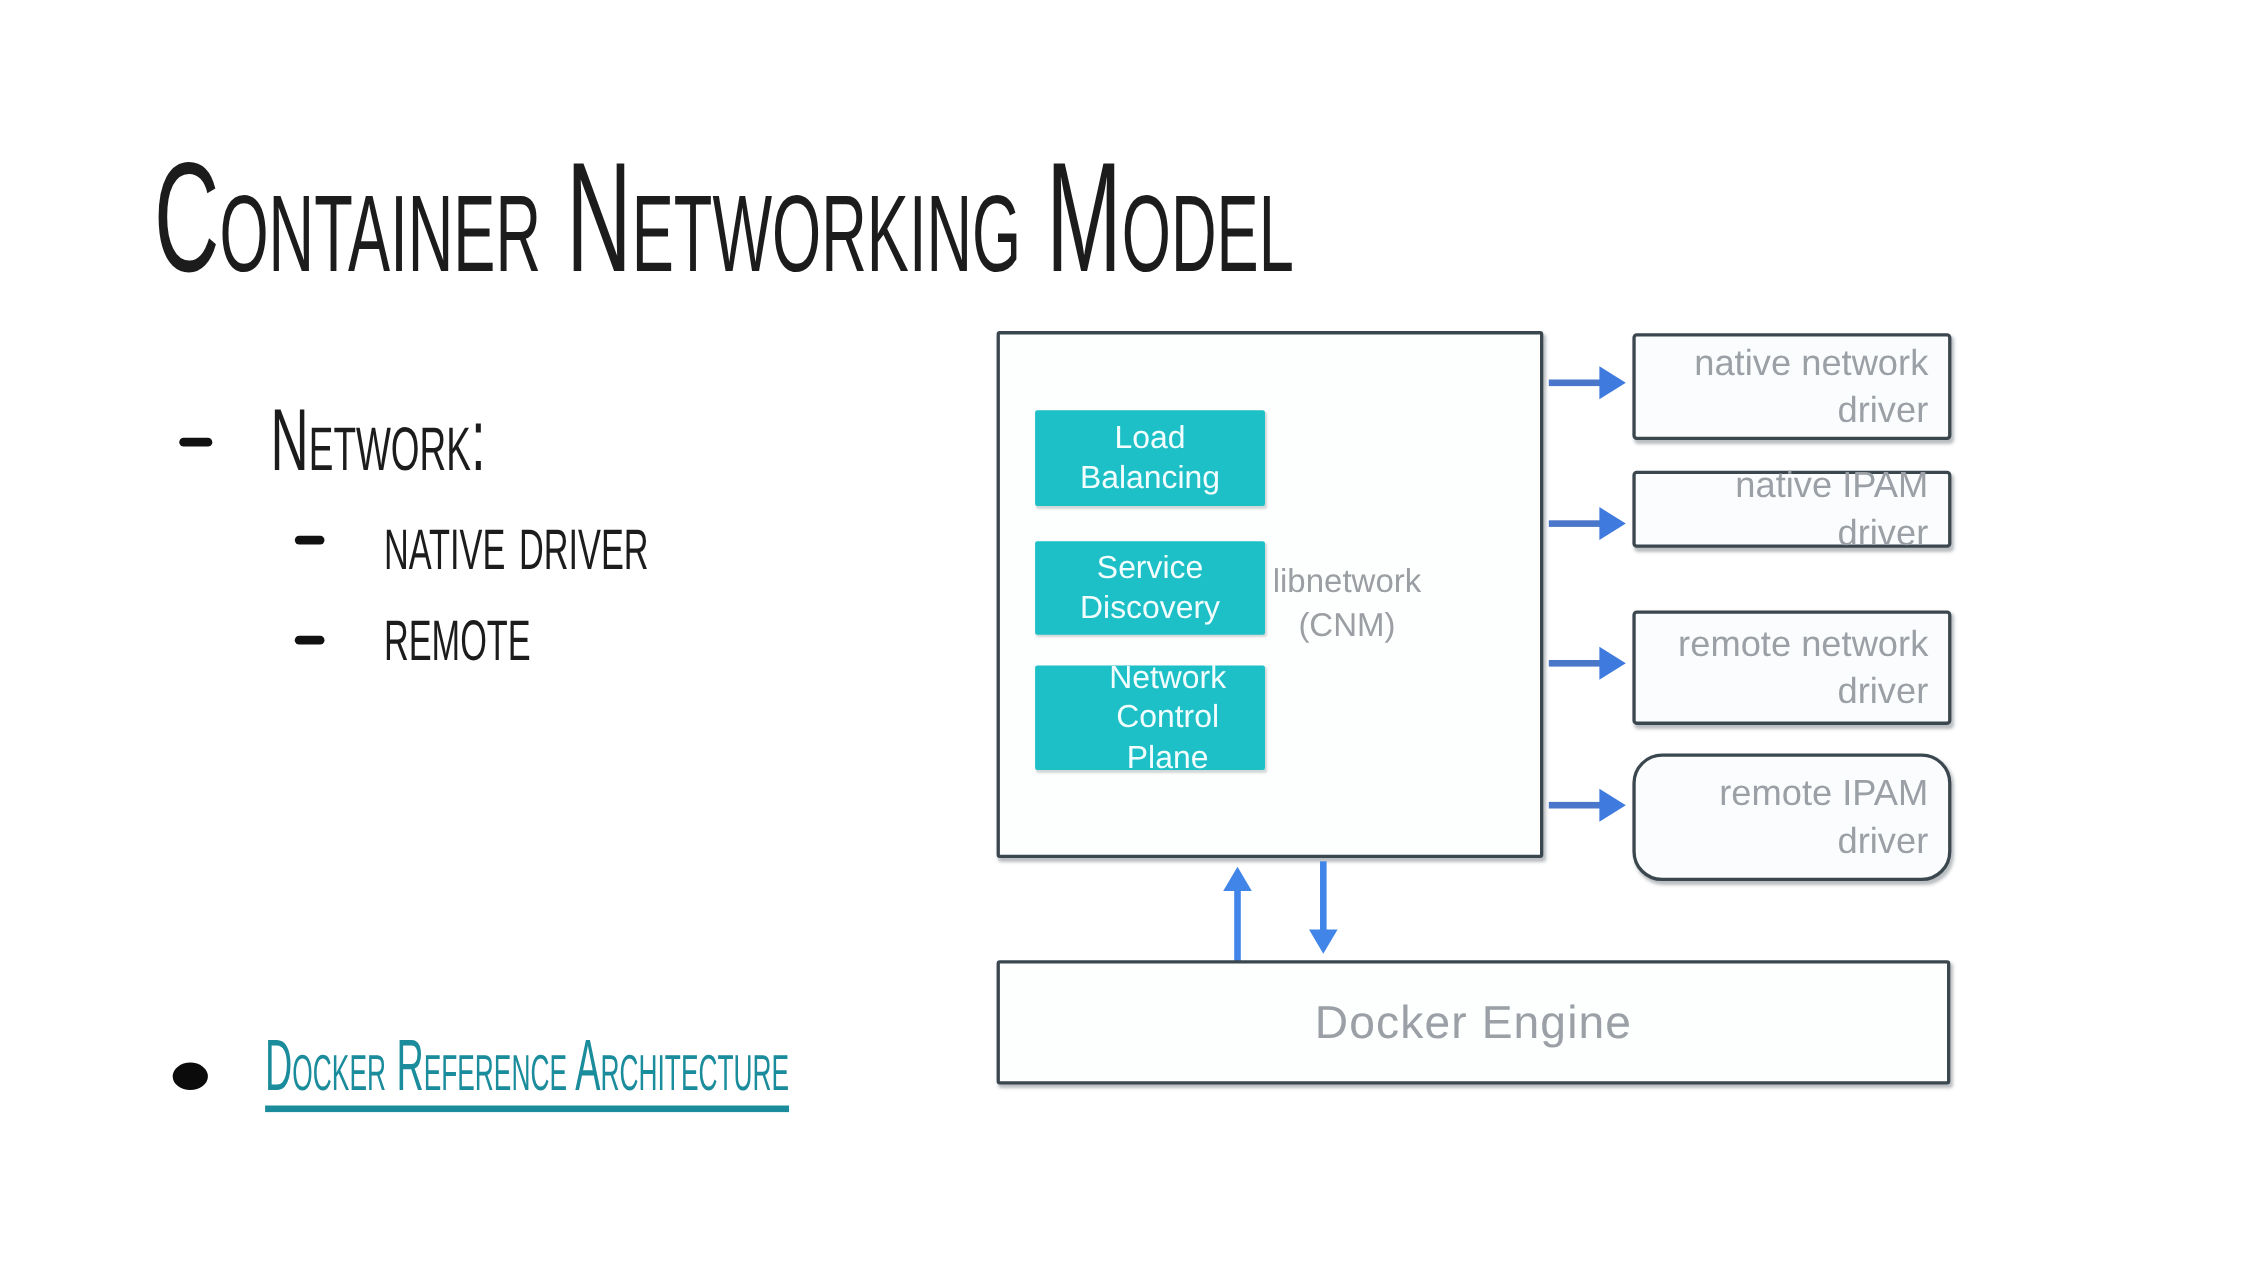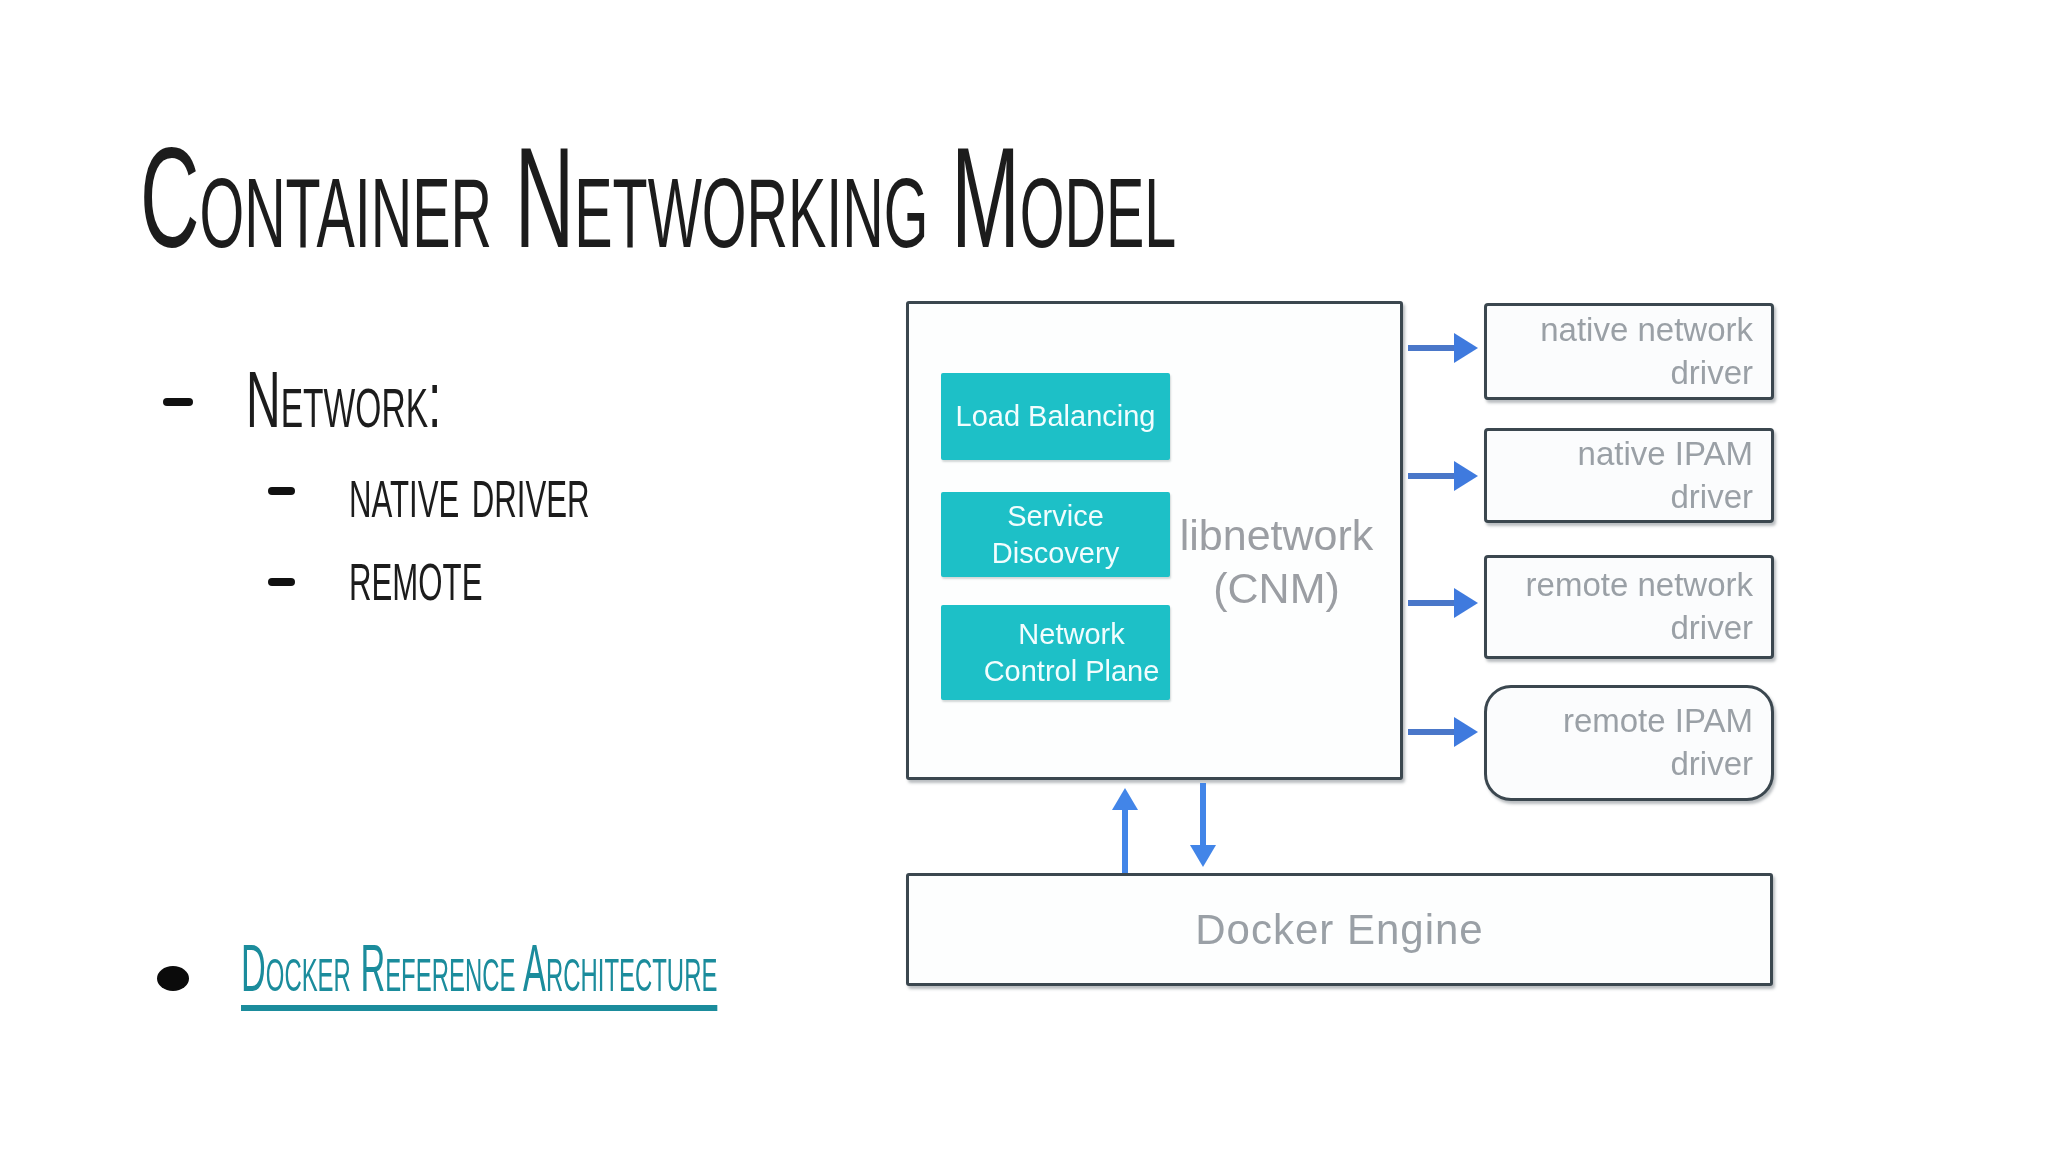--- a/index.html
+++ b/index.html
@@ -30,39 +30,39 @@
           border-bottom:6px solid #1b8c9c; padding-bottom:4px; cursor:pointer; }
 
   
   .box { position:absolute; background:#fdfefe; border:3px solid #3b474f;
          box-shadow:2px 3px 3px rgba(55,65,75,0.35); }
   .cnm-box   { left:906px;  top:301px; width:497px; height:479px; border-radius:3px; }
   .engine-box{ left:906px;  top:873px; width:867px; height:113px; border-radius:3px;
                display:flex; align-items:center; justify-content:center; }
   .engine-label { color:#9aa0a6; font-size:42px; letter-spacing:1px; }
 
-  .teal { position:absolute; left:941px; width:229px; background:#1dc0c7;
+  .teal { position:absolute; left:941px; width:209px; background:#1dc0c7;
           border-radius:2px; display:flex; align-items:center; justify-content:center;
           text-align:center; color:#f2fdfe; font-size:29px; line-height:1.25;
           box-shadow:1px 2px 2px rgba(40,60,60,0.2); padding:4px 8px; }
   .teal-1 { top:373px; height:87px; }
   .teal-2 { top:492px; height:85px; }
   .teal-3 { top:605px; height:95px;padding-left:40px; }
 
-  .cnm-label { position:absolute; left:1150px; top:514px; width:253px; text-align:center;
-               color:#9b9ea3; font-size:43px; line-height:1.0; }
+  .cnm-label { position:absolute; left:1098px; top:514px; width:253px; text-align:center;
+               color:#9b9ea3; font-size:30px; line-height:1.0; }
   .cnm-label .l2 { margin-top:10px; }
 
   .driver { position:absolute; left:1484px; width:290px; background:#fbfcfd;
             border:3px solid #3b474f; border-radius:4px;
             box-shadow:2px 3px 3px rgba(55,65,75,0.35);
             display:flex; align-items:center; justify-content:center; text-align:right;
             color:#9aa0a6; font-size:33px; line-height:1.3; padding:6px 18px; }
   .drv-1 { top:303px; height:97px; }
-  .drv-2 { top:428px; height:95px; }
+  .drv-2 { top:428px; height:70px; }
   .drv-3 { top:555px; height:104px; }
   .drv-4 { top:685px; height:116px;border-radius:27px; }
 
   
   .h-arrow { position:absolute; left:1408px; width:72px; height:30px; }
   .h-arrow .shaft { position:absolute; left:0; top:12px; width:50px; height:6px; background:#4a77c9; }
   .h-arrow .head  { position:absolute; left:46px; top:0; width:0; height:0;
                     border-top:15px solid transparent; border-bottom:15px solid transparent;
                     border-left:24px solid #3f7ade; }
   .ha-1 { top:333px; } .ha-2 { top:461px; } .ha-3 { top:588px; } .ha-4 { top:717px; }

